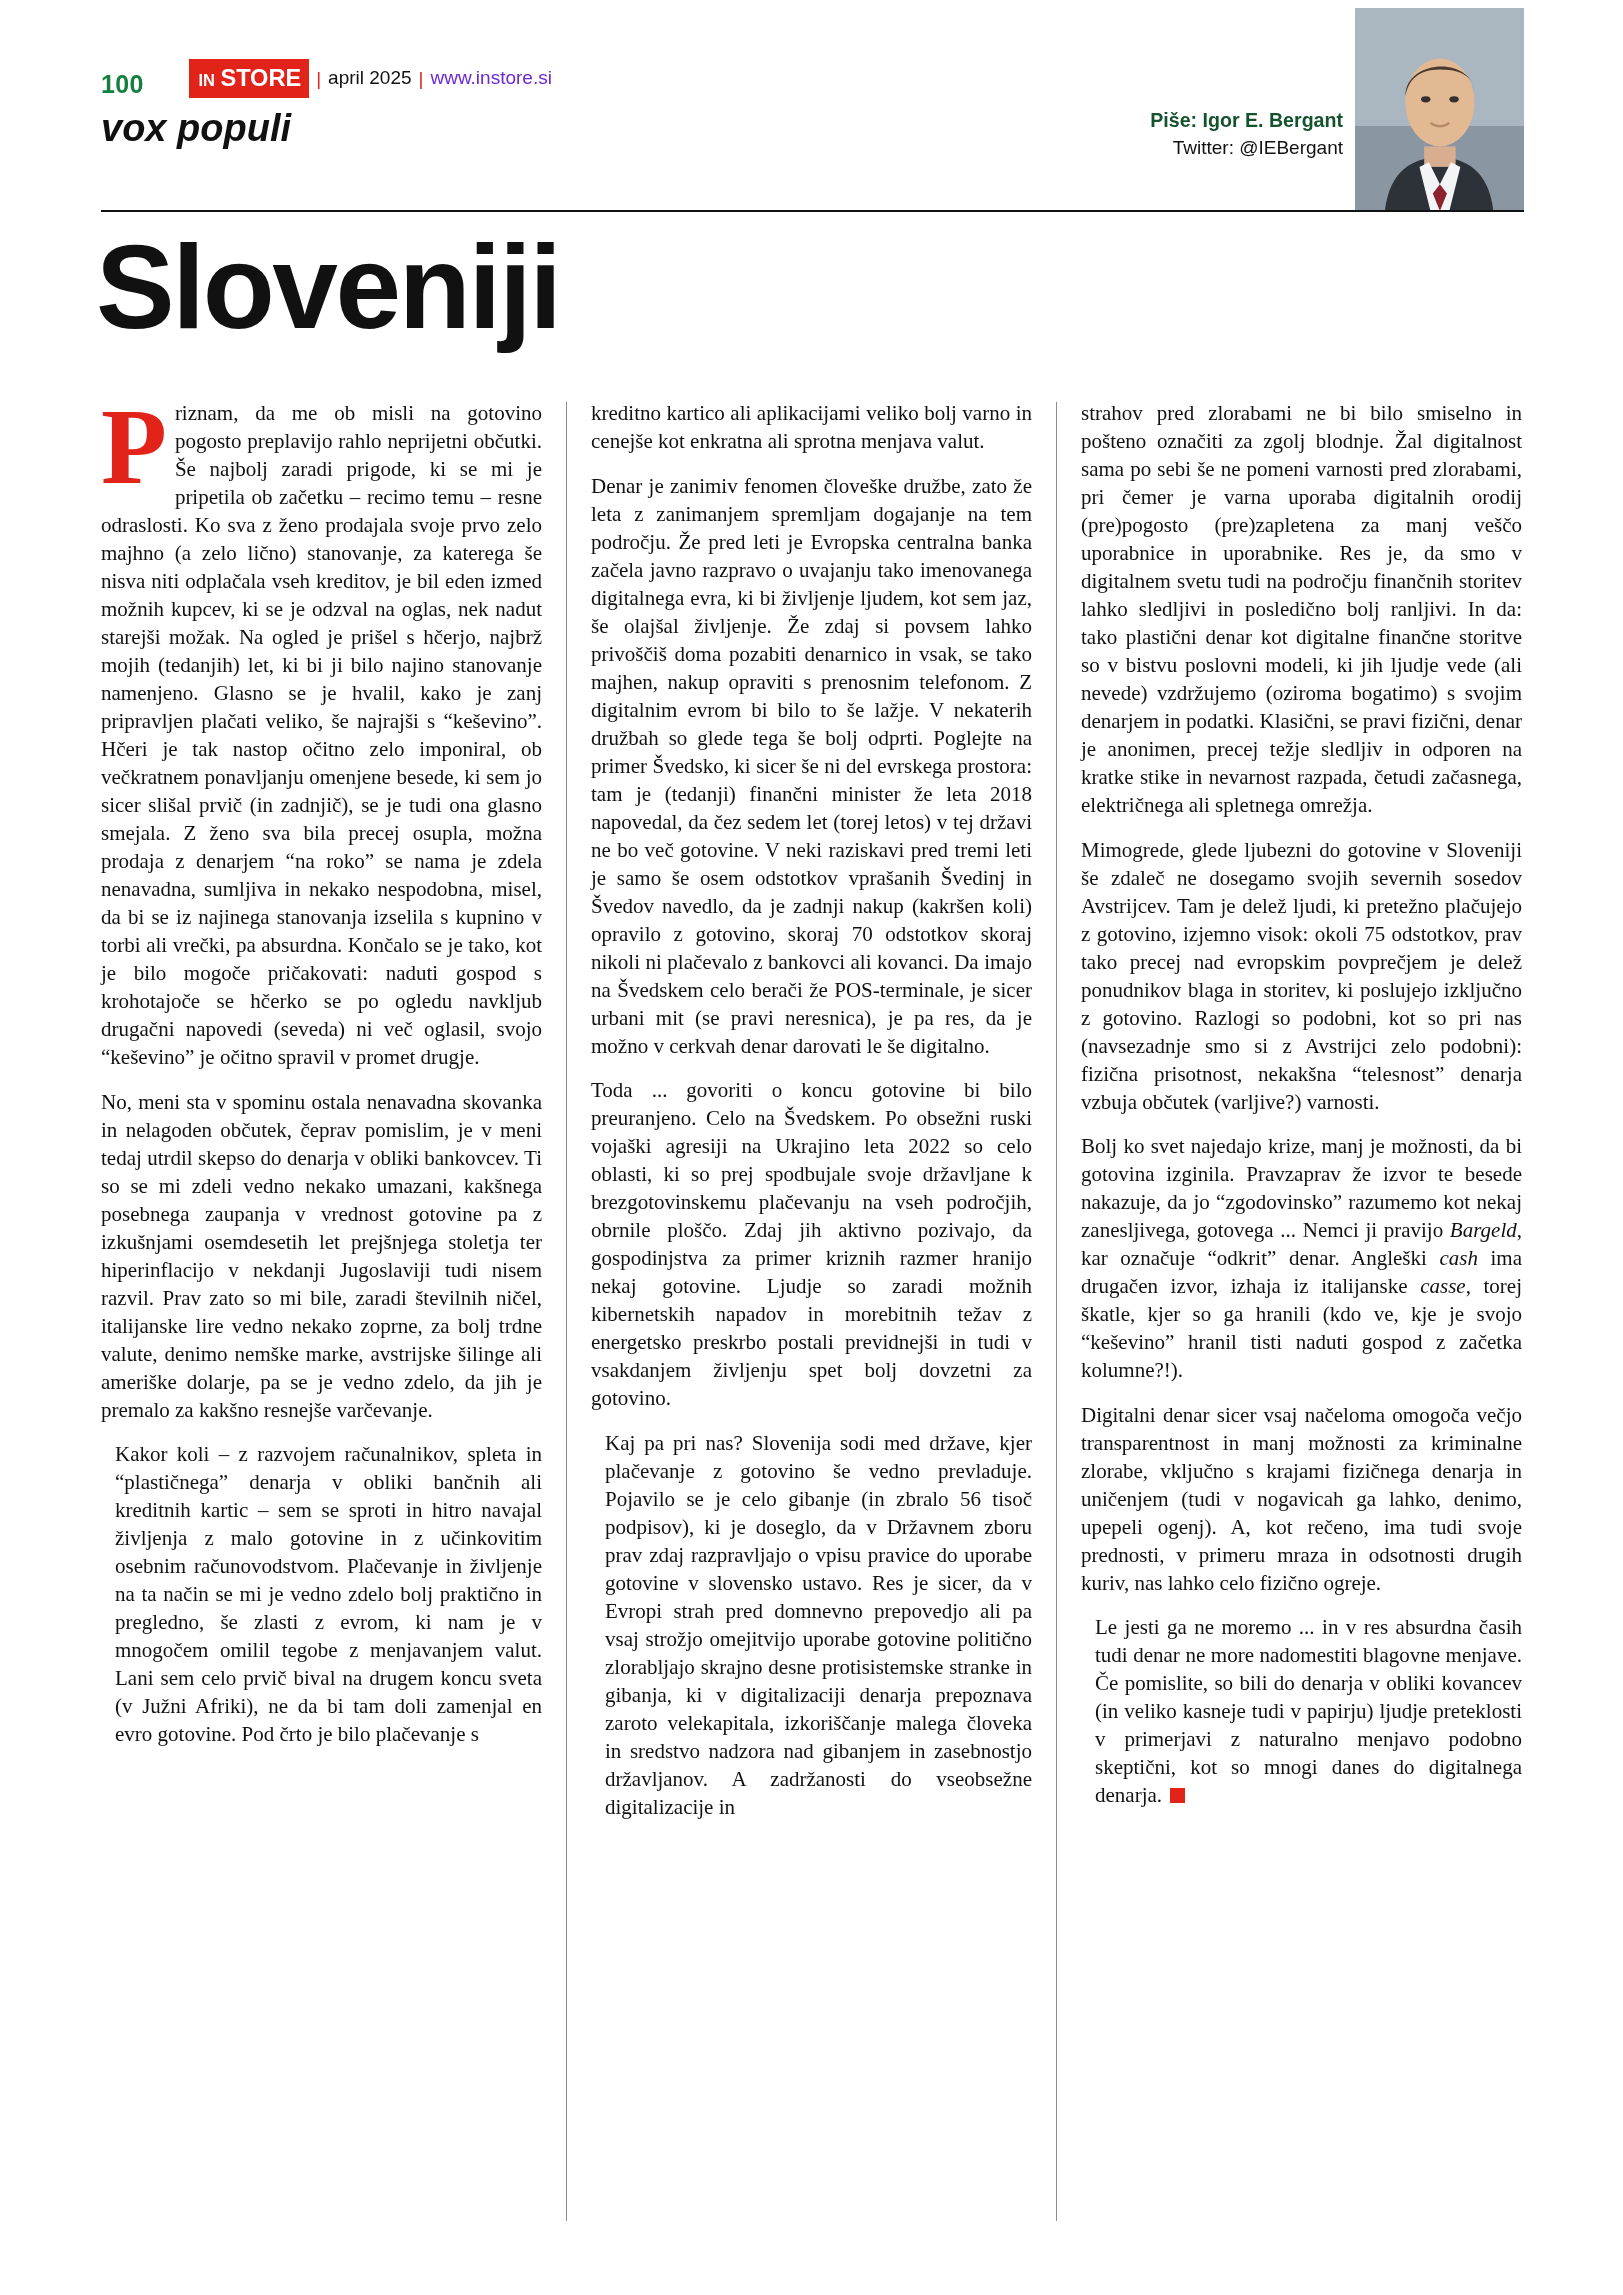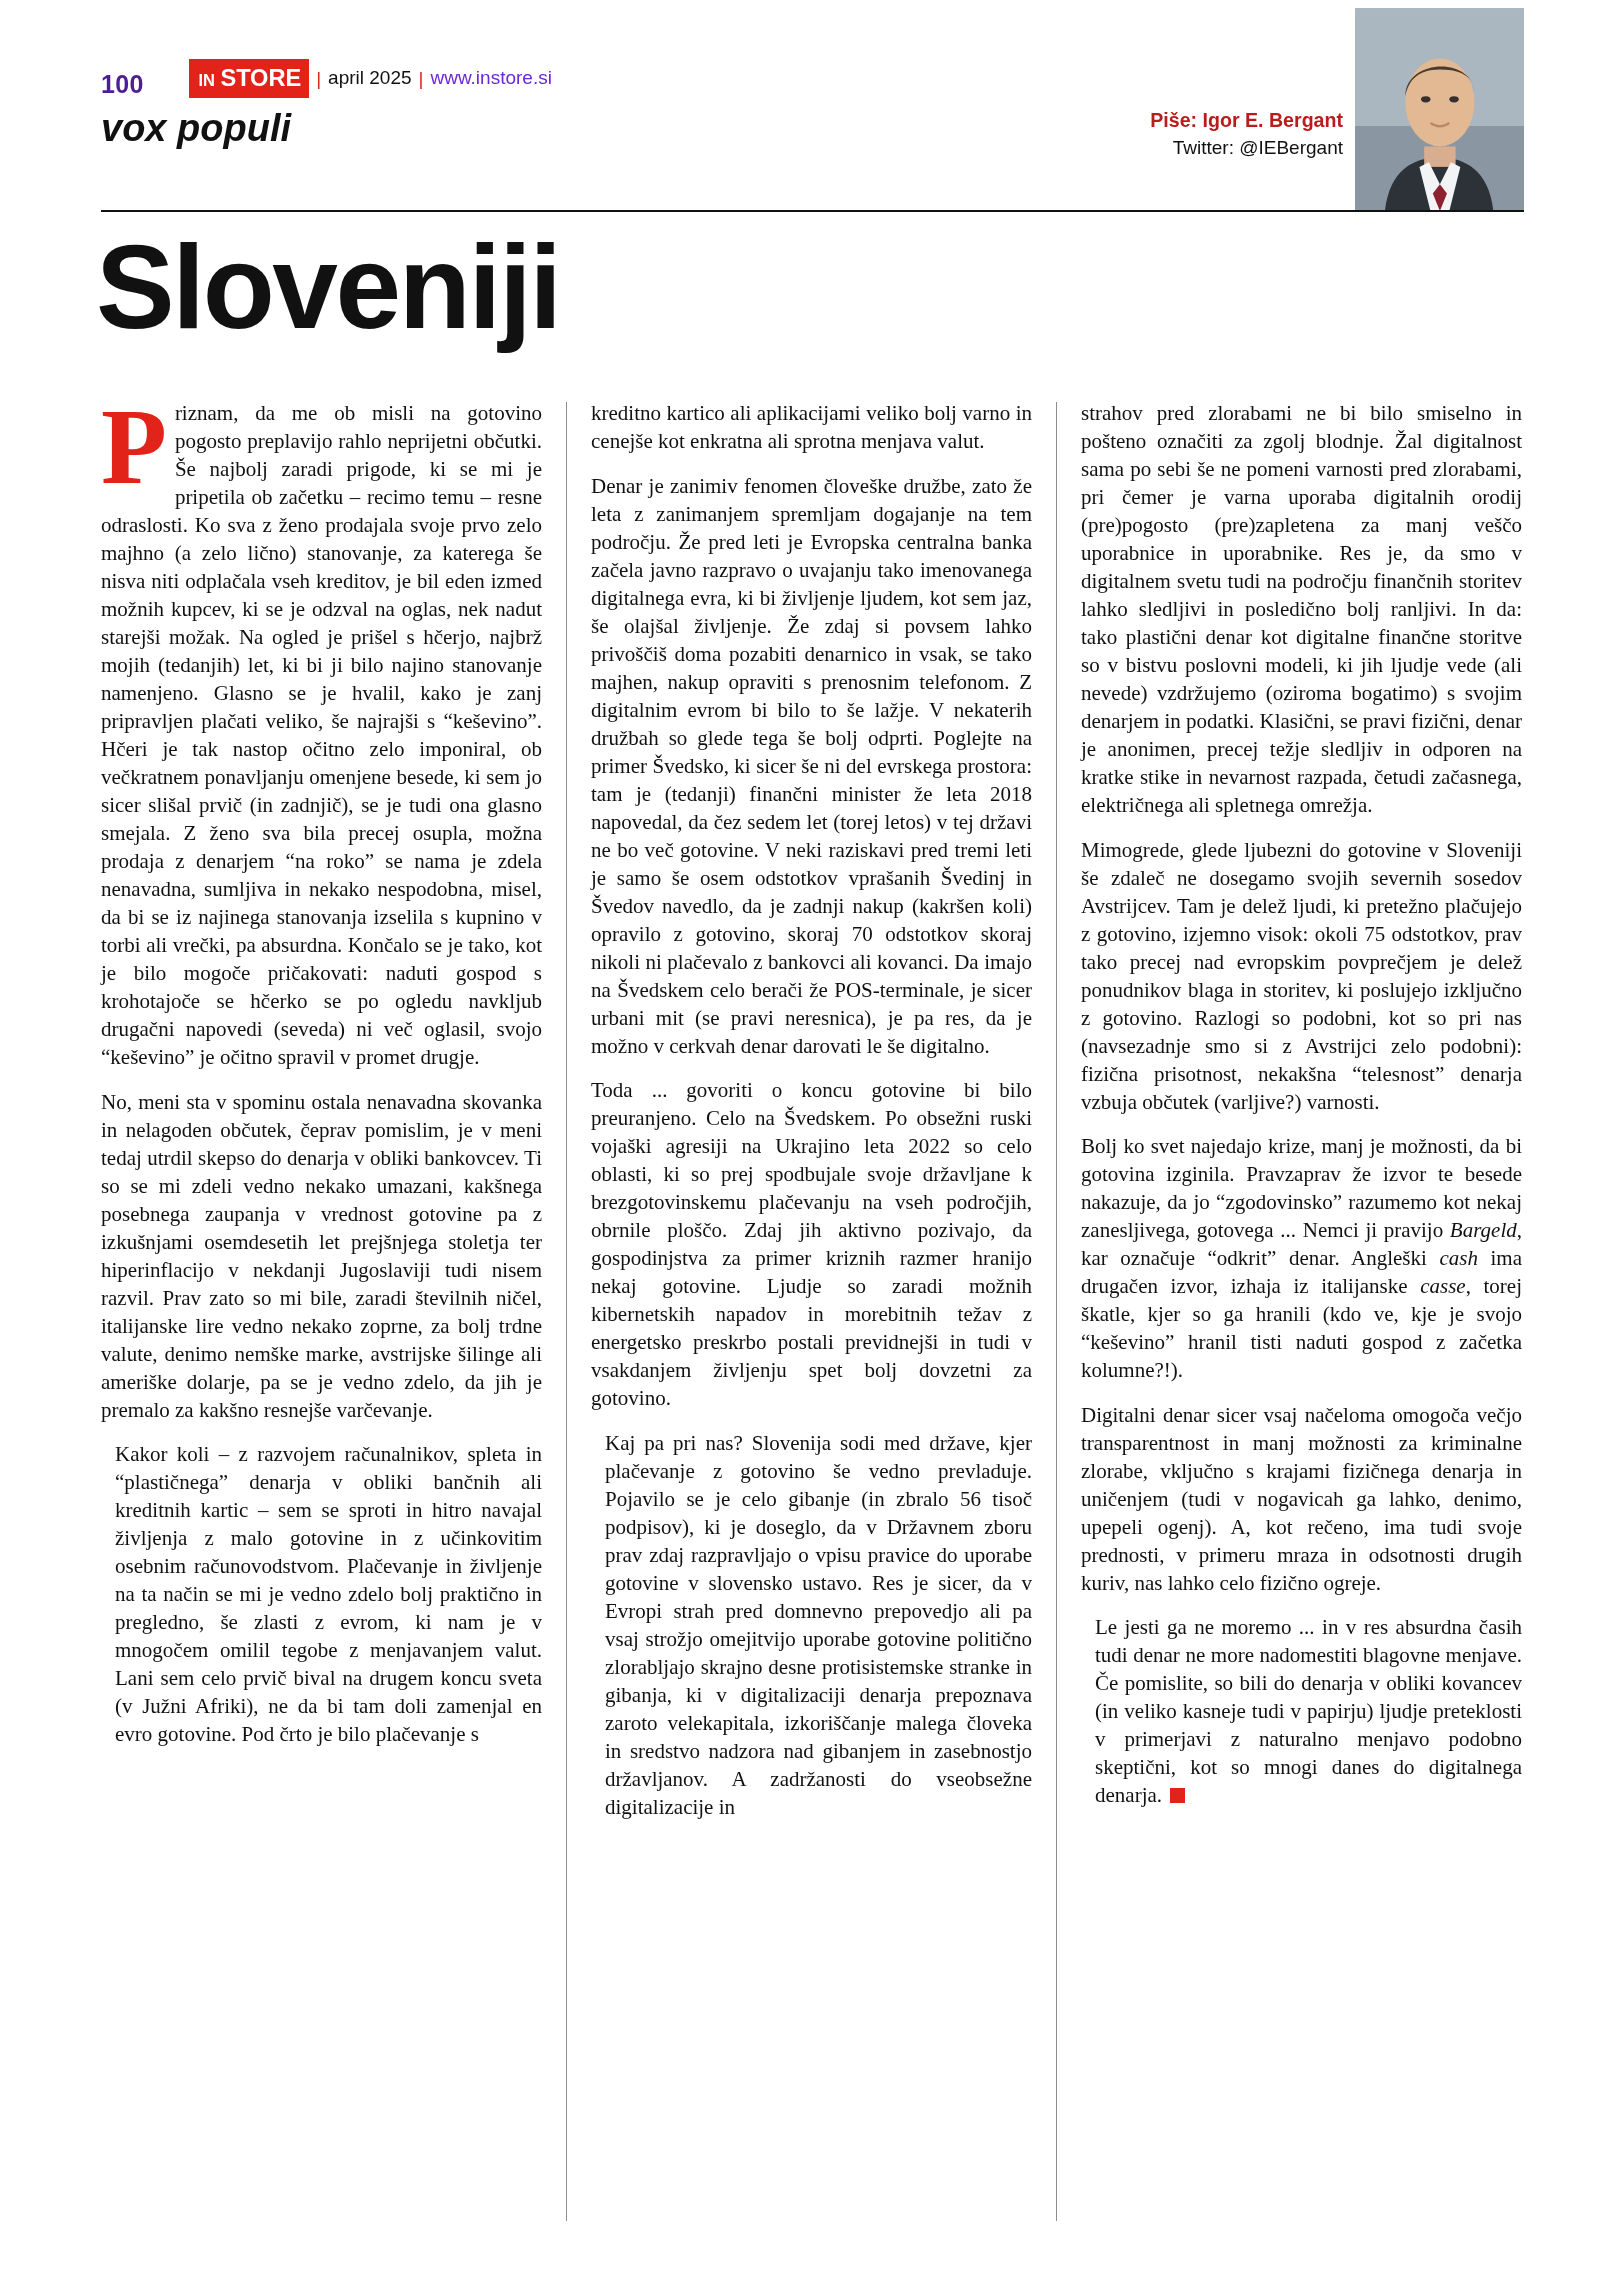--- a/index.html
+++ b/index.html
@@ -32,21 +32,21 @@
     height: 157px;
   }
   .folio {
     position: absolute;
     left: 0;
     top: 23.6px;
     font-family: "Liberation Sans", sans-serif;
     font-weight: bold;
     font-size: 25px;
     letter-spacing: 0.4px;
-    color: #4c1d95;
+    color: #15803d;
   }
   .mast {
     position: absolute;
     left: 88px;
     top: 7.9px;
     display: flex;
     align-items: center;
     height: 49px;
   }
   .mast-badge {
@@ -101,21 +101,21 @@
   .byline {
     position: absolute;
     right: 181px;
     top: 63px;
     text-align: right;
     font-family: "Liberation Sans", sans-serif;
   }
   .byline-name {
     font-weight: bold;
     font-size: 19.6px;
-    color: #b91c1c;
+    color: #14532d;
     white-space: nowrap;
   }
   .byline-twitter {
     font-size: 19px;
     color: #111;
     margin-top: 4.7px;
     white-space: nowrap;
   }
   .portrait {
     position: absolute;

